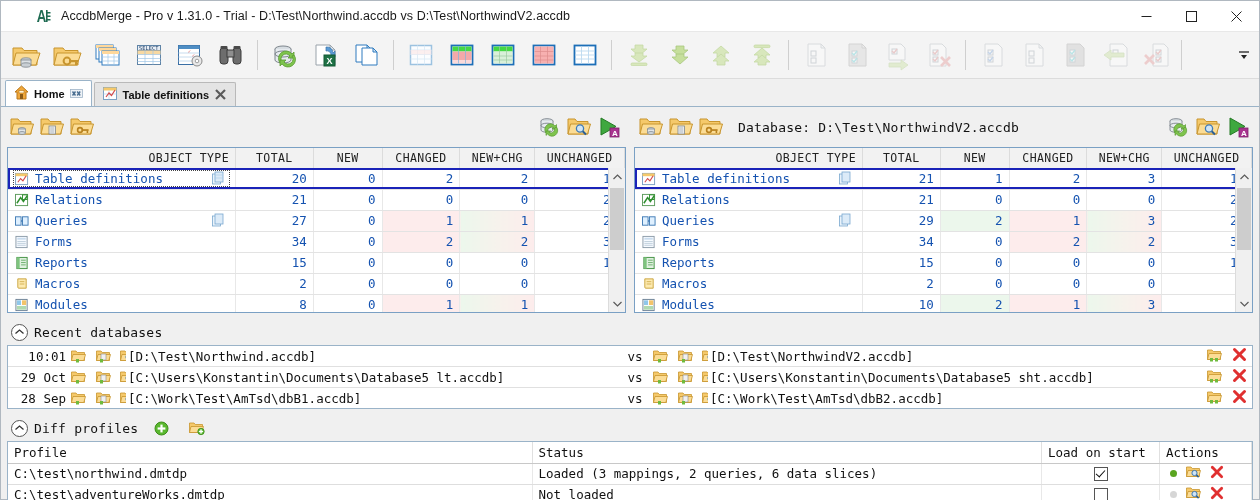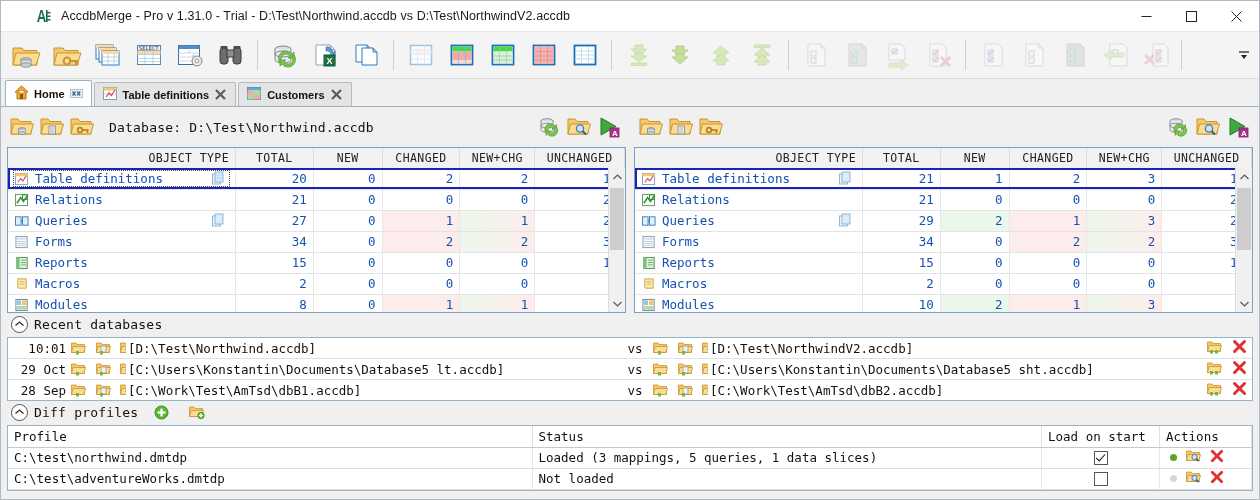--- a/index.html
+++ b/index.html
@@ -76,21 +76,21 @@
   .copyico{position:absolute;right:2px;top:50%;transform:translateY(-50%);width:15px;height:15px;}
   .focusbox{outline:1px dotted #444;outline-offset:0;}
   
   .vsb{position:absolute;right:0;top:20px;bottom:0;width:16px;background:#f0f0f0;
        border-left:1px solid #dcdcdc;}
   .vsb .arr{height:17px;display:flex;align-items:center;justify-content:center;color:#606060;font-size:9px;}
   .vsb .arr.bot{position:absolute;bottom:0;left:0;right:0;}
   .vsb .thumb{position:absolute;left:1px;right:1px;background:#cdcdcd;}
 
   
-  .sect-hdr{height:22px;display:flex;align-items:center;gap:6px;padding-left:10px;margin-top:0;}
+  .sect-hdr{height:22px;display:flex;align-items:center;gap:6px;padding-left:10px;margin-top:8px;}
   .collapse{width:15px;height:15px;border-radius:50%;border:1px solid #555;
             display:flex;align-items:center;justify-content:center;background:#fff;flex:none;}
   .sect-title{font-size:13px;color:#111;letter-spacing:0.2px;}
   .sect-btn{width:18px;height:18px;display:flex;align-items:center;justify-content:center;}
 
   .recent-wrap{margin:2px 6px 0 6px;border:1px solid #9ab3c8;background:#fff;}
   table.recent{border-collapse:collapse;width:100%;table-layout:fixed;}
   table.recent td{border-bottom:1px solid #e0e0e0;height:20px;font-size:12.5px;color:#111;
                   padding:0 2px;white-space:nowrap;overflow:hidden;}
   table.recent tr:last-child td{border-bottom:none;}
@@ -502,41 +502,20 @@
       <span class="tab-close">
         <svg width="13" height="13" viewBox="0 0 13 13">
           <g stroke="#5a5a5a" stroke-width="2.2">
             <line x1="2" y1="2" x2="11" y2="11"></line>
               <line x1="11" y1="2" x2="2" y2="11"></line>
           </g>
         </svg>
       </span>
     </div>
 
-    <div class="tab">
-      <span>
-        <svg width="15" height="15" viewBox="0 0 15 15">
-          <rect x="0.5" y="1.5" width="13" height="12" fill="#fff" stroke="#4a86b8" stroke-width="1"></rect>
-          <rect x="0.5" y="1.5" width="13" height="3" fill="#5ba9e0"></rect>
-          <rect x="0.5" y="4.5" width="6.5" height="4.5" fill="#f6a8a8"></rect>
-          <rect x="7" y="4.5" width="6.5" height="4.5" fill="#9fe09f"></rect>
-          <rect x="0.5" y="9" width="6.5" height="4.5" fill="#9fe09f"></rect>
-          <rect x="7" y="9" width="6.5" height="4.5" fill="#f6a8a8"></rect>
-        </svg>
-      </span>
-      <span class="tab-label">Customers</span>
-      <span class="tab-close">
-        <svg width="13" height="13" viewBox="0 0 13 13">
-          <g stroke="#5a5a5a" stroke-width="2.2">
-            <line x1="2" y1="2" x2="11" y2="11"></line>
-              <line x1="11" y1="2" x2="2" y2="11"></line>
-          </g>
-        </svg>
-      </span>
-    </div>
   </div>
 
   <div class="dbrow">
 
     <div class="dbpane">
       <div class="folders">
         <span class="db-ico">
           <svg width="24" height="22" viewBox="0 0 24 22">
             <path d="M1 3 L8 3 L10 5.5 L21 5.5 L21 18 L1 18 Z" fill="#f5c96b" stroke="#c8952e" stroke-width="1"></path>
             <path d="M3.5 8 L23.5 8 L20.5 18 L1 18 Z" fill="#fbdc95" stroke="#c8952e" stroke-width="1"></path>
@@ -560,21 +539,20 @@
         <span class="db-ico">
           <svg width="24" height="22" viewBox="0 0 24 22">
             <path d="M1 3 L8 3 L10 5.5 L21 5.5 L21 18 L1 18 Z" fill="#f5c96b" stroke="#c8952e" stroke-width="1"></path>
             <path d="M3.5 8 L23.5 8 L20.5 18 L1 18 Z" fill="#fbdc95" stroke="#c8952e" stroke-width="1"></path>
             <circle cx="10" cy="14" r="2.4" fill="none" stroke="#b9821f" stroke-width="1.6"></circle>
             <rect x="11.6" y="13.2" width="7" height="1.7" fill="#b9821f"></rect>
             <rect x="16.6" y="14.7" width="1.6" height="2.3" fill="#b9821f"></rect>
           </svg>
         </span>
       </div>
-      <span class="db-label">Database: D:\Test\Northwind.accdb</span>
       <div class="db-right">
         <span class="db-ico">
           <svg width="24" height="22" viewBox="0 0 24 22">
             <ellipse cx="10" cy="5" rx="6" ry="2.3" fill="#d7dde2" stroke="#7d858c" stroke-width="0.9"></ellipse>
             <path d="M4 5 L4 14 A6 2.3 0 0 0 16 14 L16 5" fill="#e6ebef" stroke="#7d858c" stroke-width="0.9"></path>
             <ellipse cx="10" cy="9.5" rx="6" ry="2.3" fill="none" stroke="#7d858c" stroke-width="0.9"></ellipse>
             <path d="M9 17 A5.5 5.5 0 0 1 18 10 L19.5 8.6 L19.5 13 L15 13 L16.6 11.6 A3.8 3.8 0 0 0 11 16 Z" fill="#7ec44d" stroke="#5a9a33" stroke-width="0.7"></path>
             <path d="M19.5 11 A5.5 5.5 0 0 1 10.5 18 L9 19.4 L9 15 L13.5 15 L11.9 16.4 A3.8 3.8 0 0 0 17.5 12 Z" fill="#7ec44d" stroke="#5a9a33" stroke-width="0.7"></path>
           </svg>
         </span>
@@ -622,20 +600,21 @@
         <span class="db-ico">
           <svg width="24" height="22" viewBox="0 0 24 22">
             <path d="M1 3 L8 3 L10 5.5 L21 5.5 L21 18 L1 18 Z" fill="#f5c96b" stroke="#c8952e" stroke-width="1"></path>
             <path d="M3.5 8 L23.5 8 L20.5 18 L1 18 Z" fill="#fbdc95" stroke="#c8952e" stroke-width="1"></path>
             <circle cx="10" cy="14" r="2.4" fill="none" stroke="#b9821f" stroke-width="1.6"></circle>
             <rect x="11.6" y="13.2" width="7" height="1.7" fill="#b9821f"></rect>
             <rect x="16.6" y="14.7" width="1.6" height="2.3" fill="#b9821f"></rect>
           </svg>
         </span>
       </div>
+      <span class="db-label">Database: D:\Test\NorthwindV2.accdb</span>
       <div class="db-right">
         <span class="db-ico">
           <svg width="24" height="22" viewBox="0 0 24 22">
             <ellipse cx="10" cy="5" rx="6" ry="2.3" fill="#d7dde2" stroke="#7d858c" stroke-width="0.9"></ellipse>
             <path d="M4 5 L4 14 A6 2.3 0 0 0 16 14 L16 5" fill="#e6ebef" stroke="#7d858c" stroke-width="0.9"></path>
             <ellipse cx="10" cy="9.5" rx="6" ry="2.3" fill="none" stroke="#7d858c" stroke-width="0.9"></ellipse>
             <path d="M9 17 A5.5 5.5 0 0 1 18 10 L19.5 8.6 L19.5 13 L15 13 L16.6 11.6 A3.8 3.8 0 0 0 11 16 Z" fill="#7ec44d" stroke="#5a9a33" stroke-width="0.7"></path>
             <path d="M19.5 11 A5.5 5.5 0 0 1 10.5 18 L9 19.4 L9 15 L13.5 15 L11.9 16.4 A3.8 3.8 0 0 0 17.5 12 Z" fill="#7ec44d" stroke="#5a9a33" stroke-width="0.7"></path>
           </svg>
         </span>
@@ -1329,21 +1308,21 @@
         <tr>
           <th>Profile</th>
           <th>Status</th>
           <th class="cellcenter">Load on start</th>
           <th>Actions</th>
         </tr>
       </thead>
       <tbody>
         <tr>
           <td>C:\test\northwind.dmtdp</td>
-          <td class="status-loaded">Loaded (3 mappings, 5 queries, 1 data slices)</td>
+          <td class="status-loaded">Loaded (3 mappings, 2 queries, 6 data slices)</td>
           <td class="cellcenter">
             <span class="chk on"></span>
           </td>
           <td>
             <div class="acts">
               <span class="dot" style="background:#5aa521;"></span>
               <span><svg width="15" height="14" viewBox="0 0 15 14">
                     <path d="M0.5 2 L5 2 L6.3 3.5 L13.5 3.5 L13.5 11.5 L0.5 11.5 Z" fill="#f5c96b" stroke="#c8952e" stroke-width="0.8"></path>
                     <path d="M2 5.5 L14.5 5.5 L12.8 11.5 L0.5 11.5 Z" fill="#fbdc95" stroke="#c8952e" stroke-width="0.8"></path>
                     <circle cx="8.5" cy="8" r="2.6" fill="#cfe5f7" stroke="#3f7ab5" stroke-width="1"></circle>

